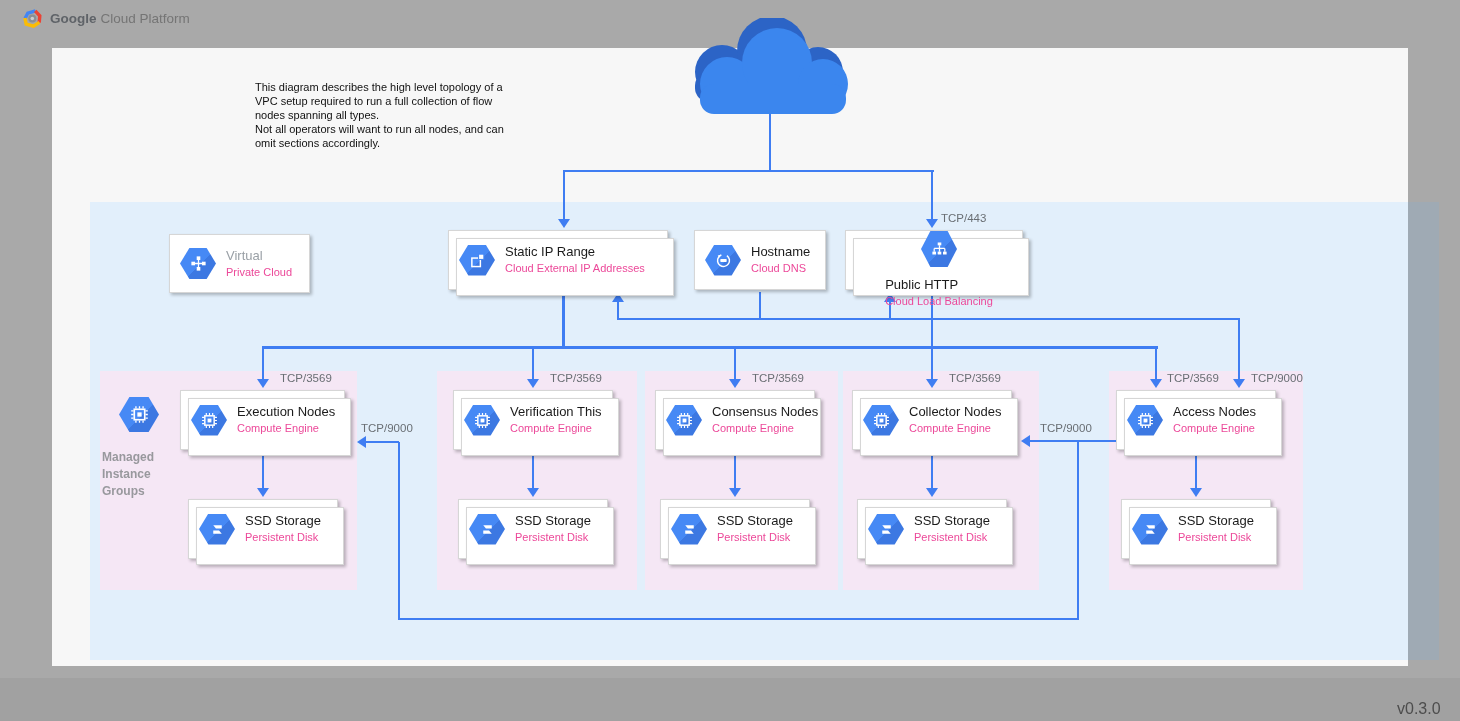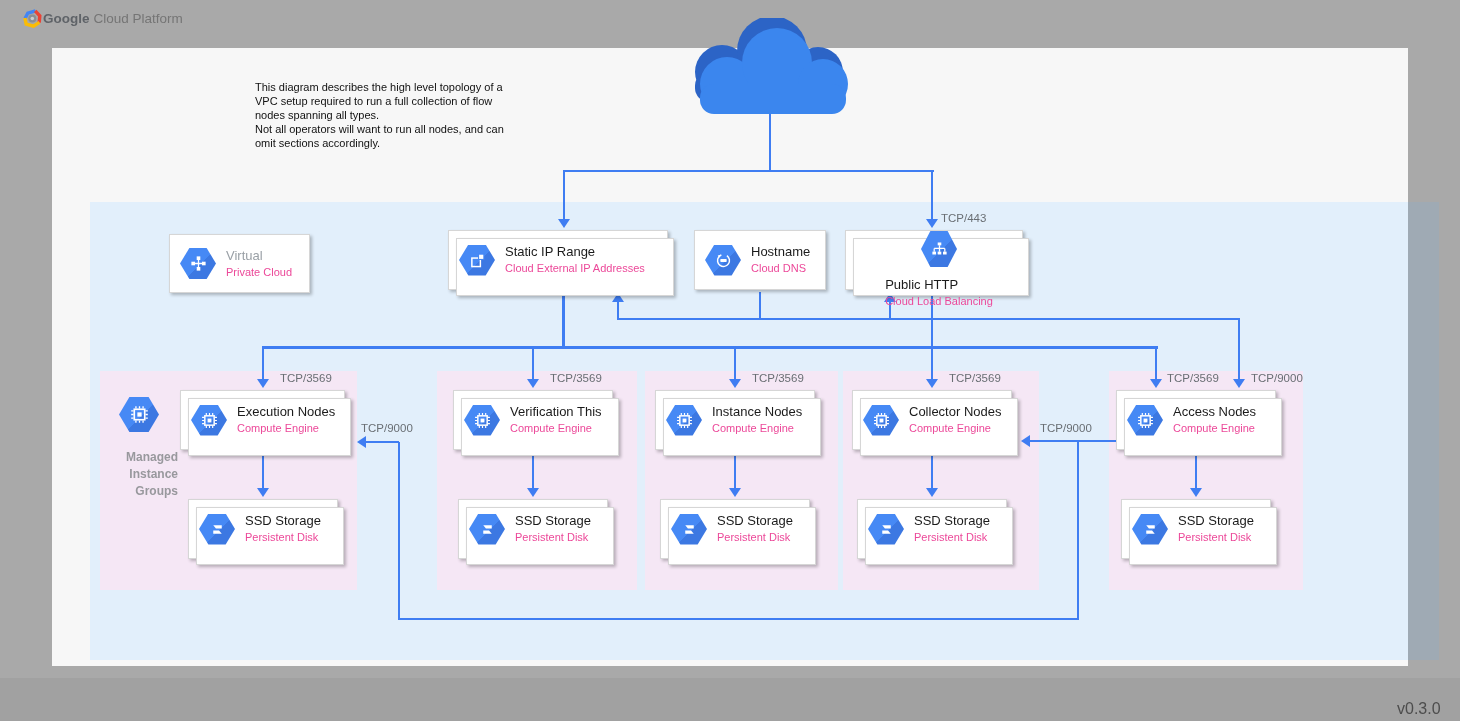--- a/index.html
+++ b/index.html
@@ -2,21 +2,21 @@
 <html><head>
 <meta charset="utf-8">
 <style>
   html,body{margin:0;padding:0;}
   body{font-family:"Liberation Sans",sans-serif;background:#a9a9a9;}
   #stage{position:relative;width:1460px;height:721px;background:#a9a9a9;overflow:hidden;}
 
   .canvas{position:absolute;left:52px;top:48px;width:1356px;height:618px;background:#f7f7f7;}
   .bottomband{position:absolute;left:0;top:678px;width:1460px;height:43px;background:#a1a1a1;}
 
-  .logo{position:absolute;left:22px;top:9px;display:flex;align-items:center;}
+  .logo{position:absolute;left:22px;top:9px;display:flex;align-items:center;gap:7px;}
   .logo .t{font-size:13.5px;color:#757575;}
   .logo .t b{color:#5f6368;margin-right:4px;}
 
   .doc-title{position:absolute;left:255px;top:36px;font-size:21px;font-weight:bold;color:#000;}
   .doc-desc{position:absolute;left:255px;top:80px;width:290px;font-size:11px;line-height:14px;color:#111;white-space:pre-line;}
   .version{position:absolute;left:1397px;top:700px;font-size:16px;color:#4d4d4d;}
 
   .region{position:absolute;left:90px;top:202px;width:1318px;height:458px;background:#e2effb;}
   .region-strip{position:absolute;left:1408px;top:202px;width:31px;height:458px;background:#9faab4;}
   .pgroup{position:absolute;background:#f5e7f5;height:219px;top:371px;}
@@ -41,21 +41,21 @@
   .card .sub{font-size:11px;color:#ec4899;}
   .card.muted .title{color:#9aa0a6;}
 
   .hex{width:36px;height:31px;flex:0 0 36px;background:linear-gradient(135deg,#4689f5 55%,#3c78e2 55%);
        clip-path:polygon(26% 0,74% 0,100% 50%,74% 100%,26% 100%,0 50%);
        display:flex;align-items:center;justify-content:center;}
   .hex-big{position:absolute;left:119px;top:397px;width:40px;height:35px;z-index:5;
        background:linear-gradient(135deg,#4689f5 55%,#3c78e2 55%);
        clip-path:polygon(26% 0,74% 0,100% 50%,74% 100%,26% 100%,0 50%);
        display:flex;align-items:center;justify-content:center;}
-  .mig-label{position:absolute;left:102px;top:449px;width:76px;text-align:right;z-index:5;
+  .mig-label{position:absolute;left:102px;top:449px;width:76px;text-align:left;z-index:5;
        font-size:12px;font-weight:bold;color:#98989d;line-height:17px;white-space:pre-line;}
 
   .cloud{position:absolute;left:682px;top:18px;z-index:4;}
   svg{display:block;}
 </style>
 </head>
 <body>
 
 <div id="stage">
 
@@ -287,21 +287,21 @@
 
   <div class="card stack" style="left:655px;top:390px;width:160px;">
     <span class="hex">
       <svg width="17" height="17" viewBox="0 0 16 16">
           <rect x="3.6" y="3.6" width="8.8" height="8.8" fill="none" stroke="#fff" stroke-width="1.4"></rect>
           <rect x="6.2" y="6.2" width="3.6" height="3.6" fill="#fff"></rect>
           <path stroke="#fff" stroke-width="1.1" d="M5 1v2M8 1v2M11 1v2M5 13v2M8 13v2M11 13v2M1 5h2M1 8h2M1 11h2M13 5h2M13 8h2M13 11h2"></path>
         </svg>
     </span>
     <span class="txt">
-        <span class="title">Instance Nodes</span>
+        <span class="title">Consensus Nodes</span>
         <span class="sub">Compute Engine</span>
       </span>
   </div>
   <div class="card stack" style="left:660px;top:499px;width:150px;">
     <span class="hex">
       <svg width="17" height="17" viewBox="0 0 16 16">
           <polygon points="4,4 12,4 12,7 6.5,7" fill="#fff"></polygon>
           <polygon points="4,9 9.5,9 12,12 4,12" fill="#fff"></polygon>
         </svg>
     </span>

